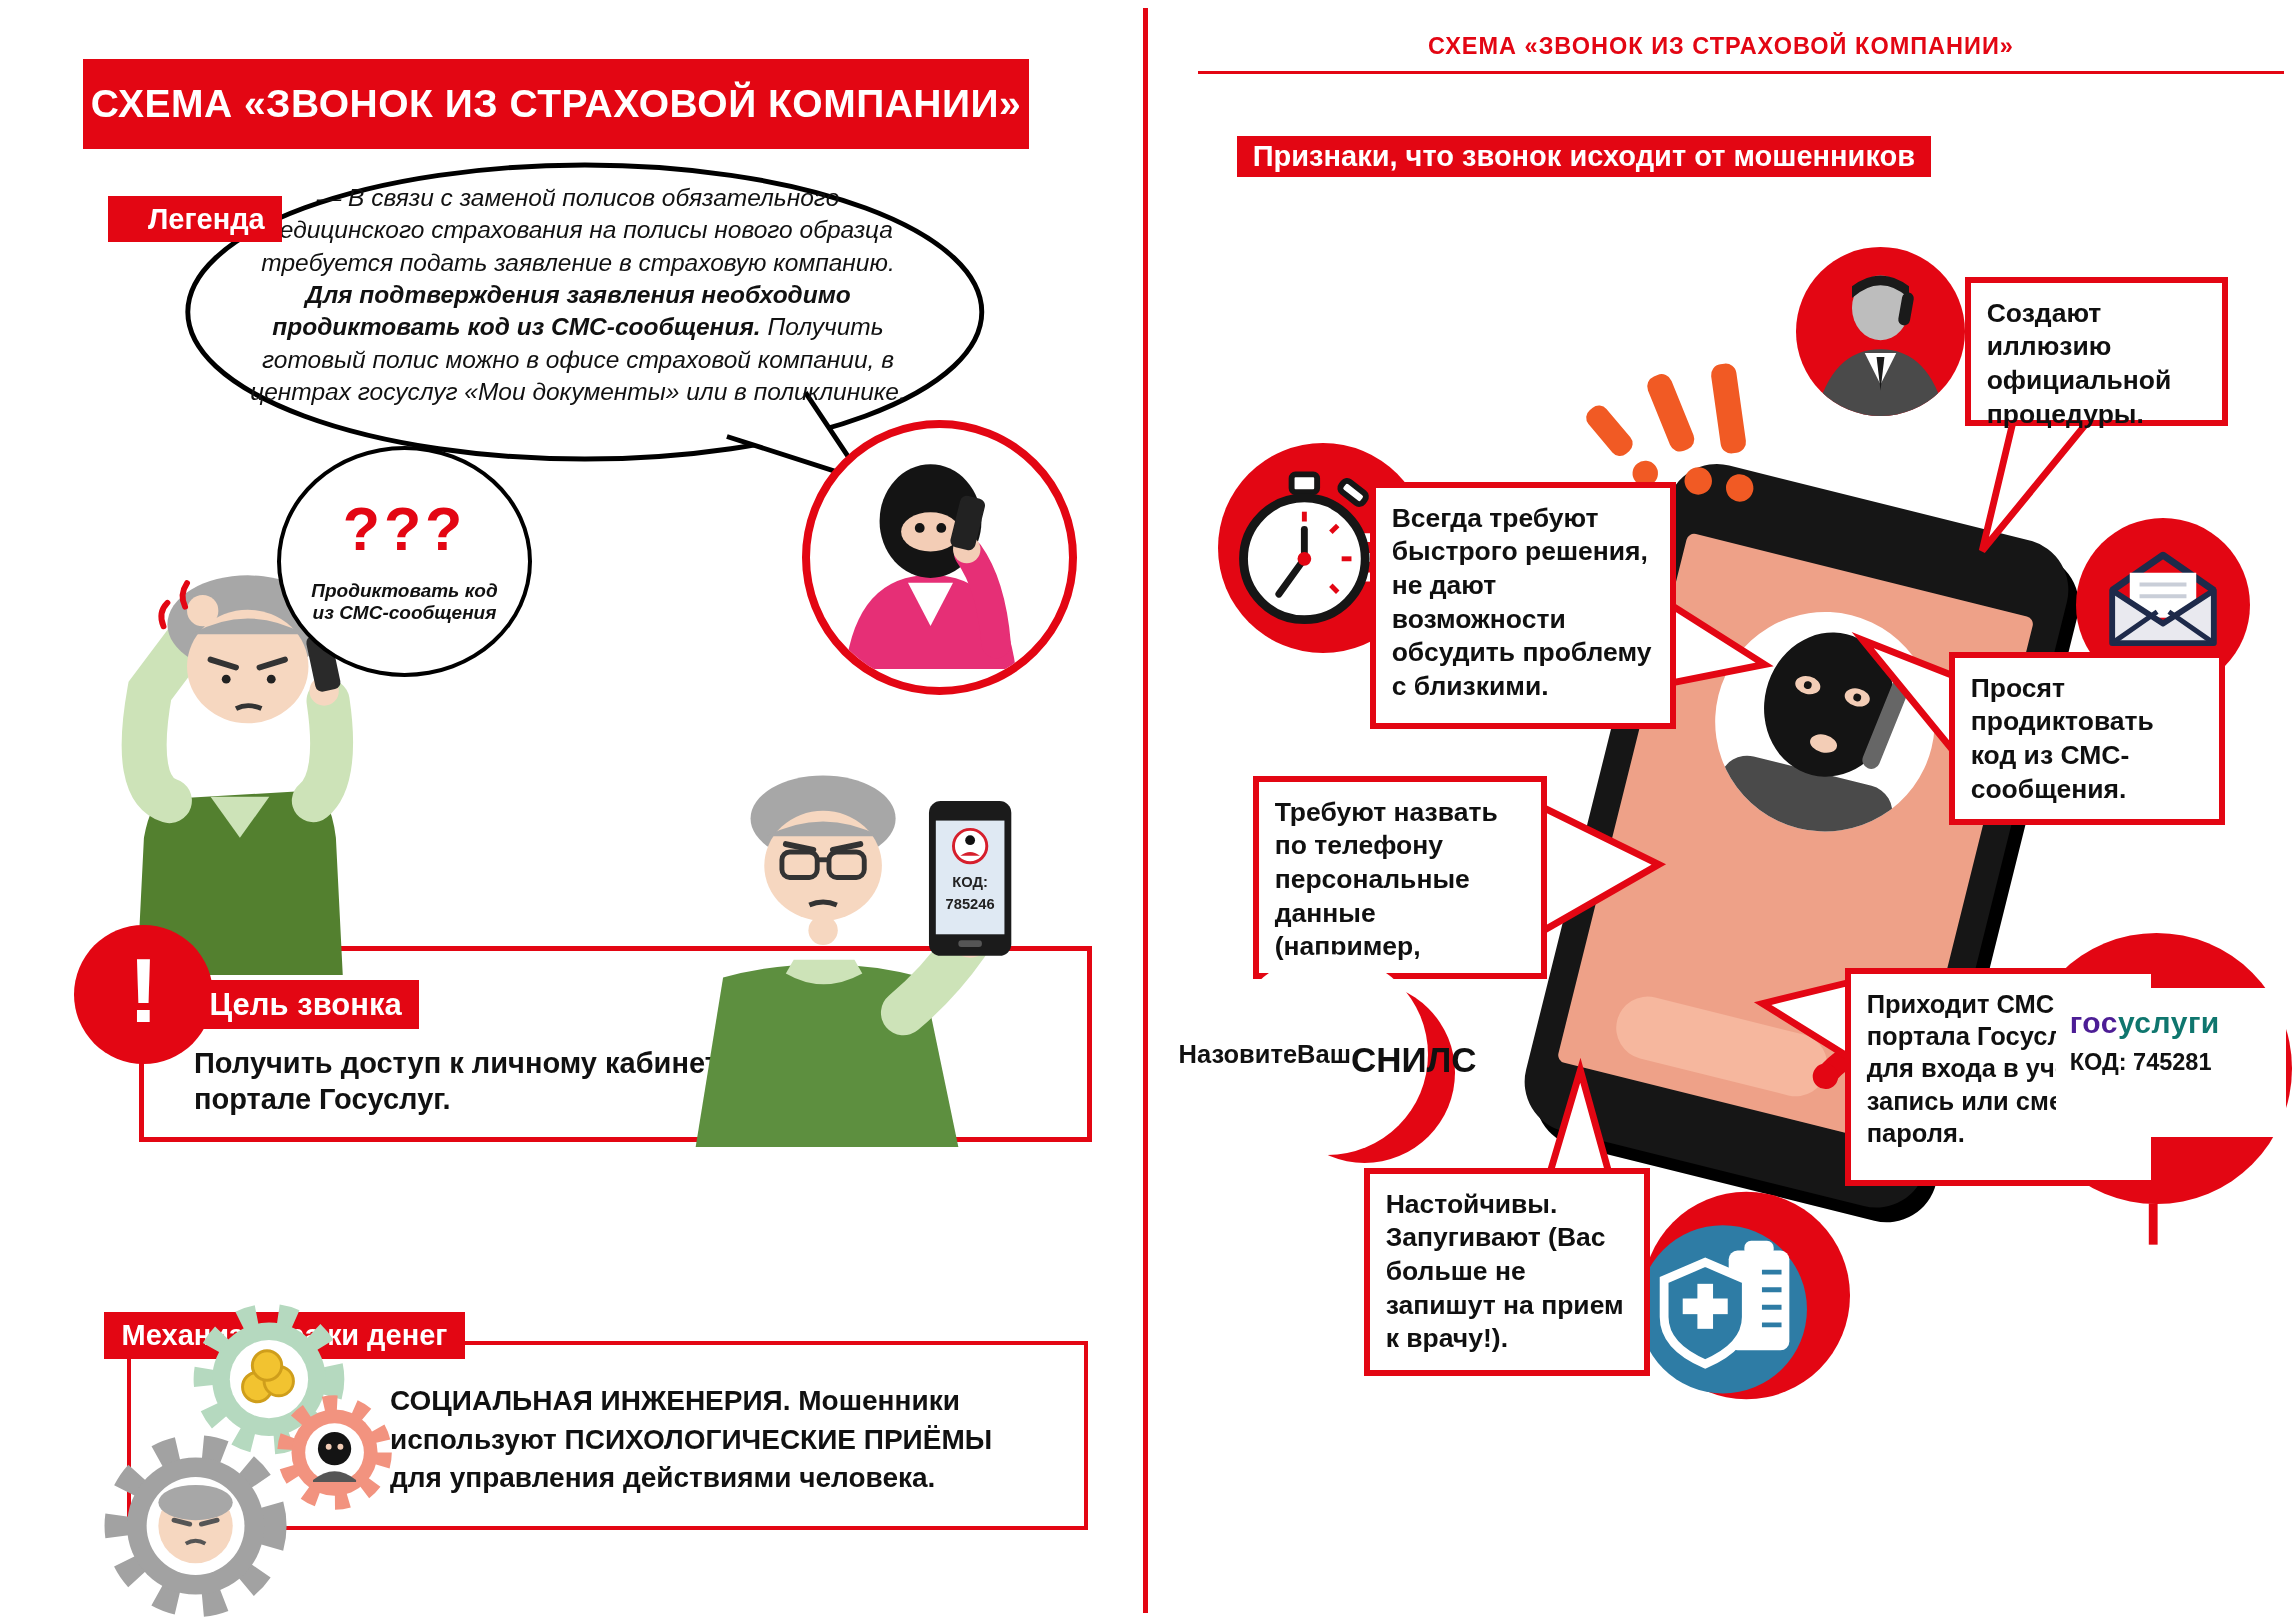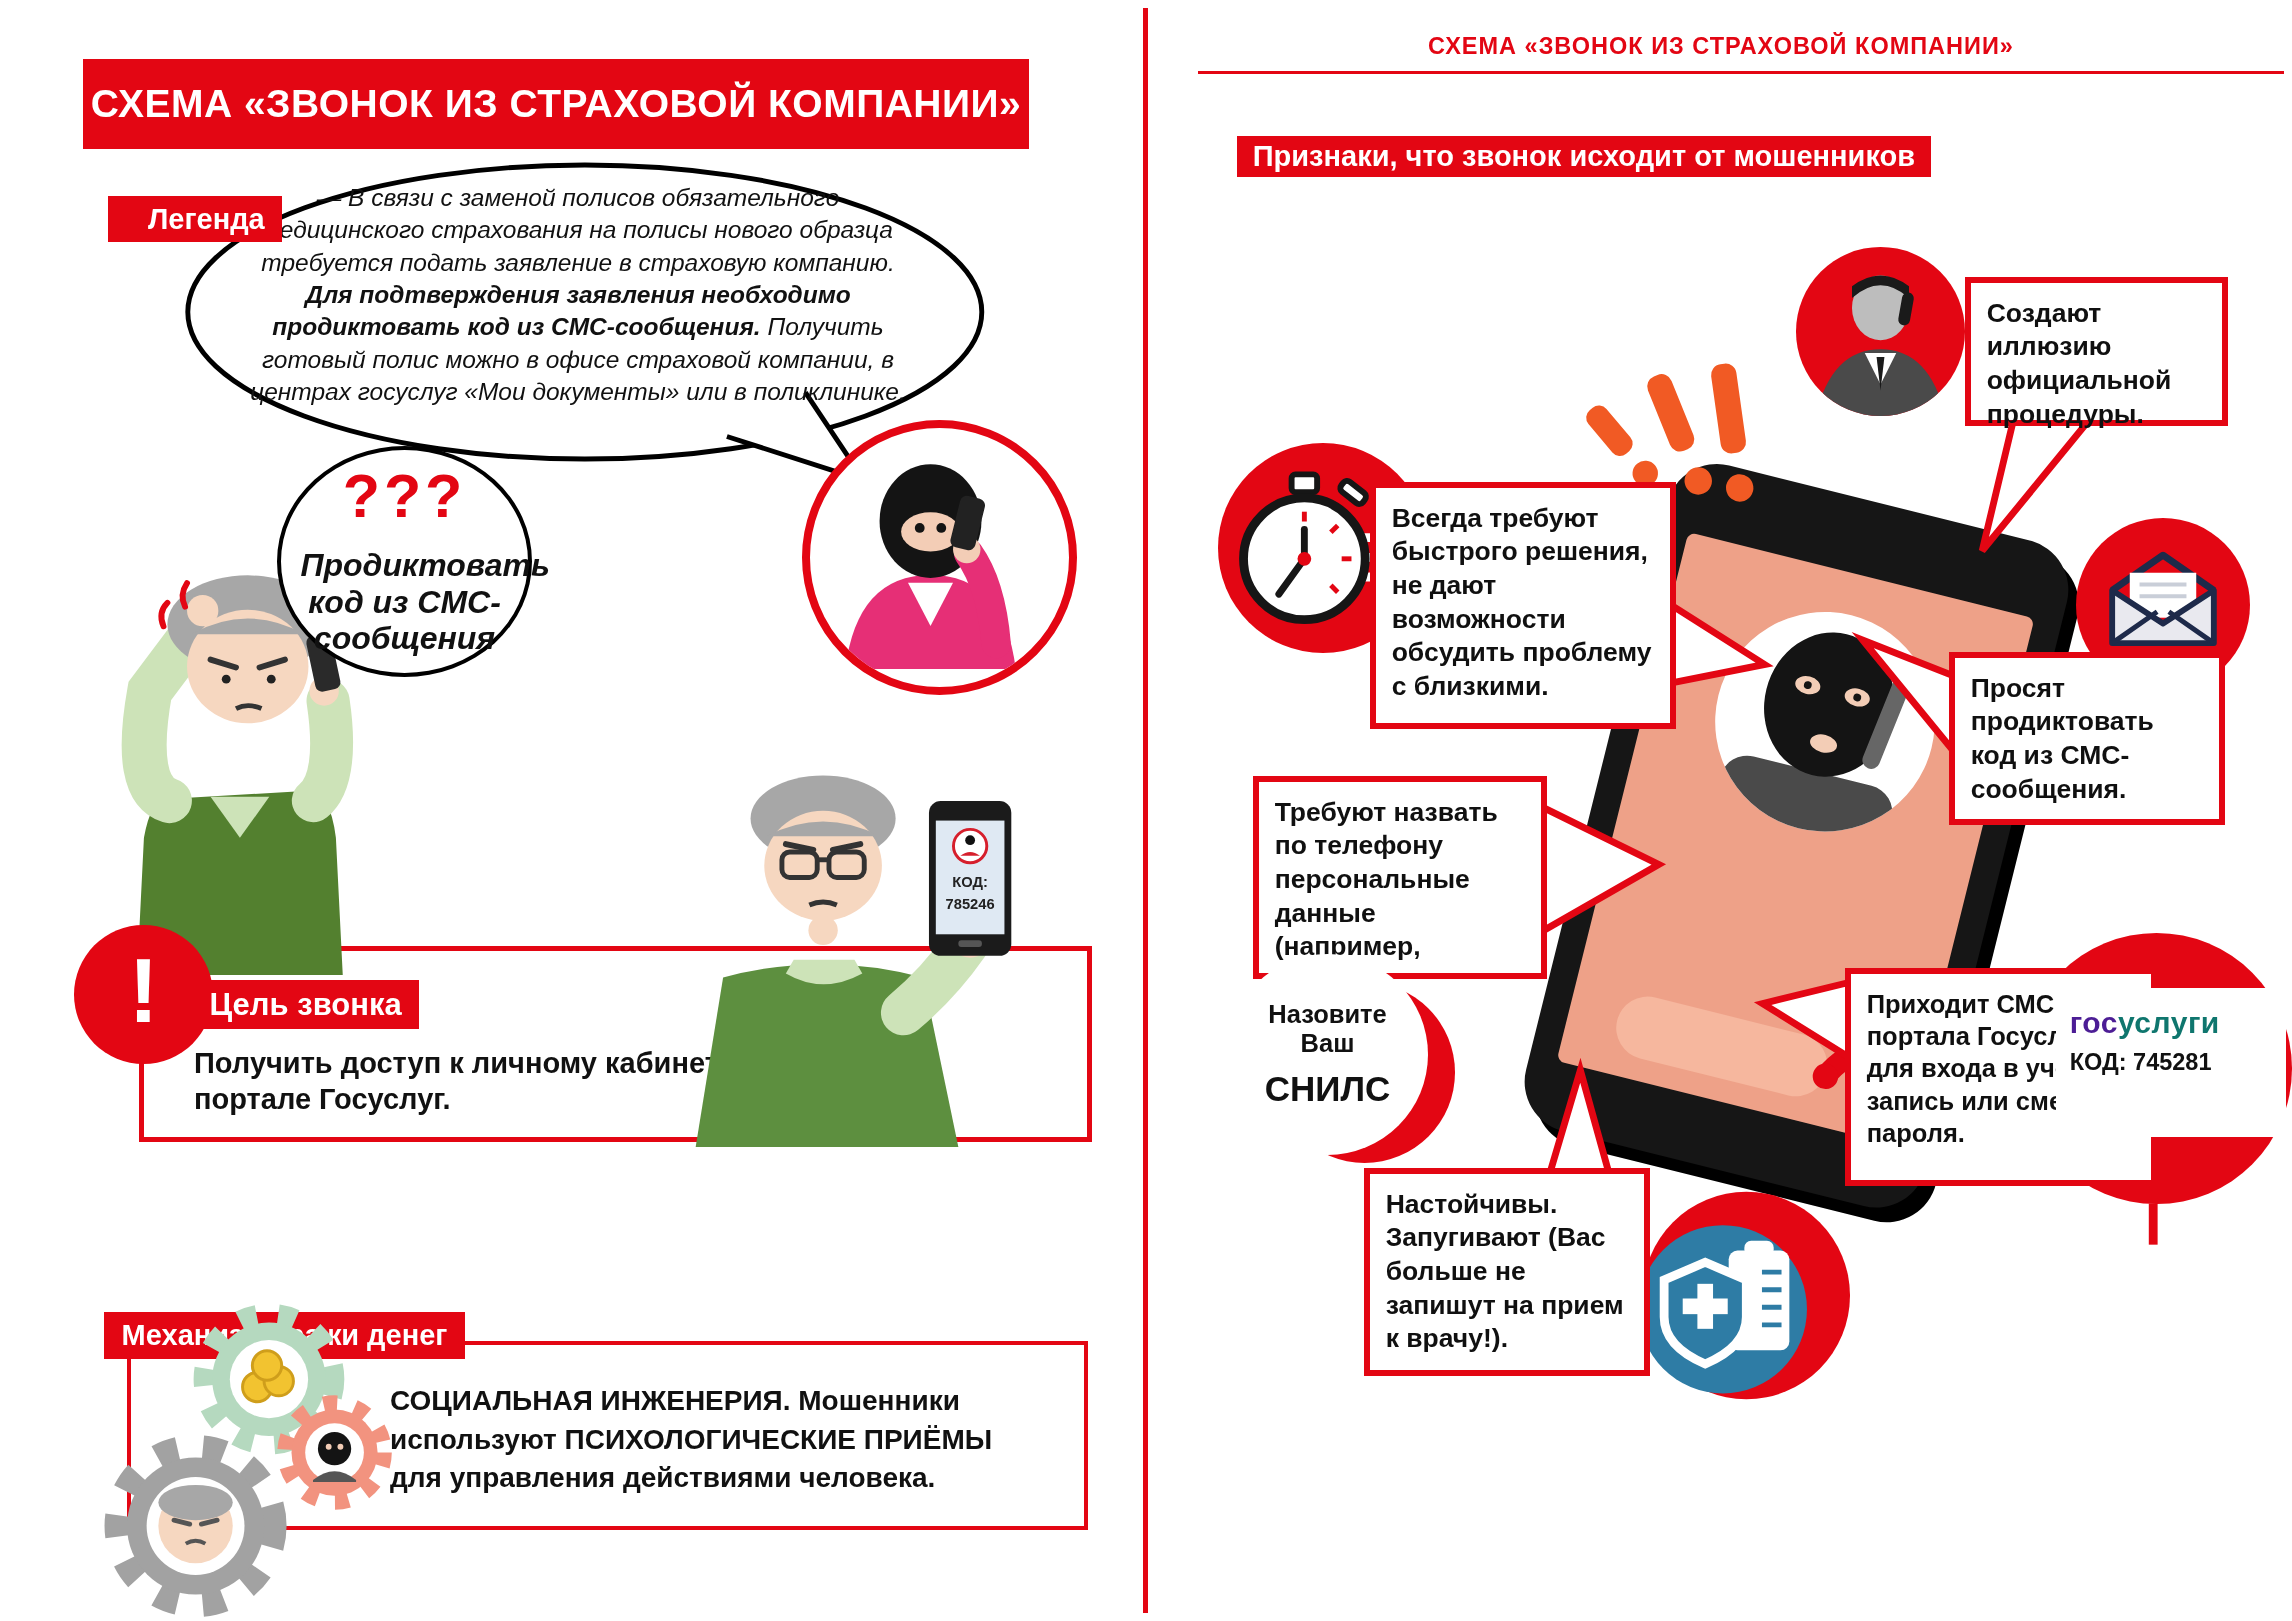--- a/index.html
+++ b/index.html
@@ -12,21 +12,21 @@
   .lp-header{left:83px;top:59px;width:946px;height:90px;display:flex;align-items:center;justify-content:center;
              font-size:39px;font-weight:700;letter-spacing:0.5px;z-index:2;}
   .legend-chip{left:108px;top:196px;height:46px;font-size:29px;z-index:4;padding-left:40px;}
   .bubble-svg{left:178px;top:157px;z-index:1;}
   .bubble-text{left:235px;top:182px;width:686px;font-size:24.5px;font-style:italic;line-height:1.32;
                text-align:center;z-index:2;}
   .bubble-text b{font-weight:800;}
   .thought{left:277px;top:446px;width:247px;height:223px;background:#fff;border:4.9px solid #000;border-radius:50%;
            display:flex;flex-direction:column;align-items:center;justify-content:center;z-index:3;}
   .thought .marks{color:#e30613;font-size:61px;font-weight:800;letter-spacing:3.9px;line-height:1;}
-  .thought .ttext{width:208px;margin-top:20px;font-size:32px;font-weight:700;font-style:italic;text-align:center;line-height:1.15;}
+  .thought .ttext{width:208px;margin-top:20px;font-size:19px;font-weight:700;font-style:italic;text-align:center;line-height:1.15;}
   .man1{left:93px;top:544px;z-index:2;}
   .scammer-circle{left:802px;top:420px;width:259px;height:259px;border-radius:50%;border:8.8px solid #e30613;
                   background:#fff;overflow:hidden;z-index:3;}
   .goal-box{left:139px;top:946px;width:943px;height:186px;background:#fff;border:5.9px solid #e30613;z-index:1;}
   .excl-circle{left:74px;top:925px;width:139px;height:139px;border-radius:50%;display:flex;align-items:center;
                justify-content:center;font-size:90px;font-weight:900;z-index:2;line-height:1;padding-bottom:7.8px;box-sizing:border-box;}
   .goal-chip{left:192px;top:980px;height:49px;font-size:31px;z-index:2;}
   .goal-text{left:194px;top:1045px;width:588px;font-size:29px;font-weight:700;line-height:1.25;z-index:2;}
   .man2{left:676px;top:750px;z-index:3;}
   .mech-chip{left:104px;top:1312px;height:47px;font-size:29px;z-index:2;}
@@ -46,21 +46,21 @@
            font-size:26.5px;font-weight:700;line-height:1.27;color:#101010;z-index:3;}
   .c-official{left:1965px;top:277px;width:263px;height:149px;}
   .c-urgency{left:1370px;top:482px;width:306px;height:247px;}
   .c-sms{left:1949px;top:652px;width:276px;height:173px;}
   .c-personal{left:1253px;top:776px;width:294px;height:203px;}
   .c-gos{left:1845px;top:968px;width:312px;height:218px;font-size:25.5px;}
   .c-persistent{left:1364px;top:1168px;width:286px;height:208px;}
   .exclaim{left:1554px;top:358px;z-index:2;}
   .snils-red{left:1274px;top:982px;width:181px;height:181px;border-radius:50%;background:#e30613;z-index:2;}
   .snils-white{left:1227px;top:954px;width:201px;height:201px;border-radius:50%;background:#fff;z-index:3;
-               display:flex;flex-direction:column;align-items:center;justify-content:center;text-align:center;}
+               display:flex;flex-direction:row;align-items:center;justify-content:center;text-align:center;}
   .snils-white .s1{font-size:25.5px;font-weight:700;}
   .snils-white .s3{font-size:35px;font-weight:800;margin-top:11px;}
   .gos-circle{left:2021px;top:933px;width:271px;height:271px;border-radius:50%;background:#e30613;z-index:2;}
   .gos-card{left:2056px;top:988px;width:230px;height:149px;background:#fff;z-index:3;padding:17.6px 13.7px;box-sizing:border-box;}
   .gos-logo{font-size:30px;font-weight:800;letter-spacing:0.5px;}
   .gos-logo .b{color:#4c1d95;}
   .gos-logo .r{color:#0f766e;}
   .gos-code{font-size:23.5px;font-weight:700;margin-top:9.8px;color:#111;}
 </style>
 </head>

